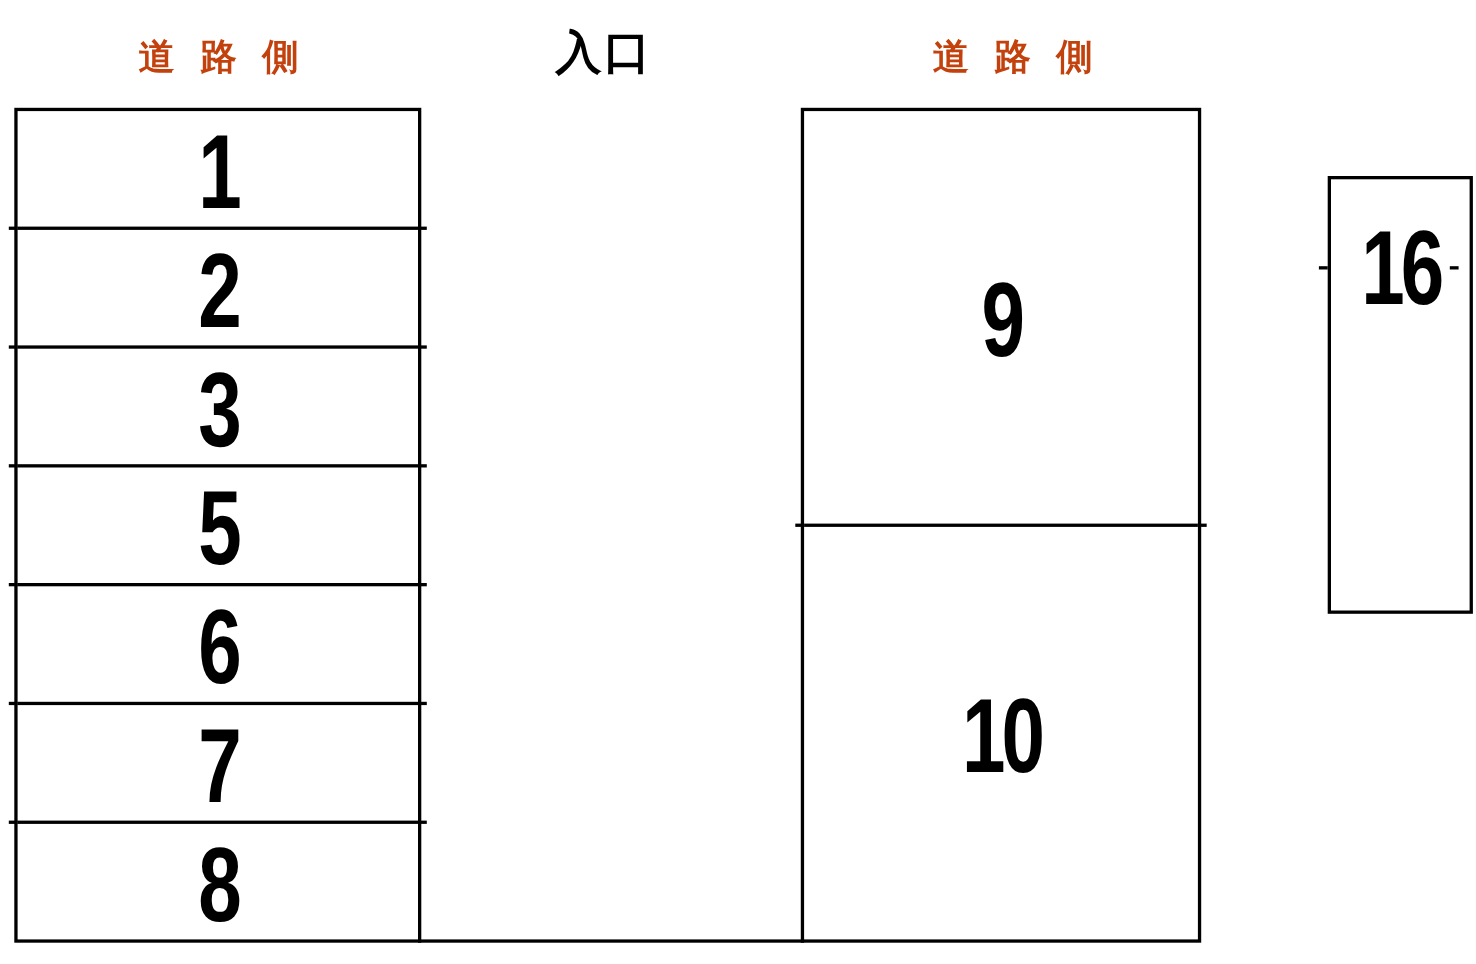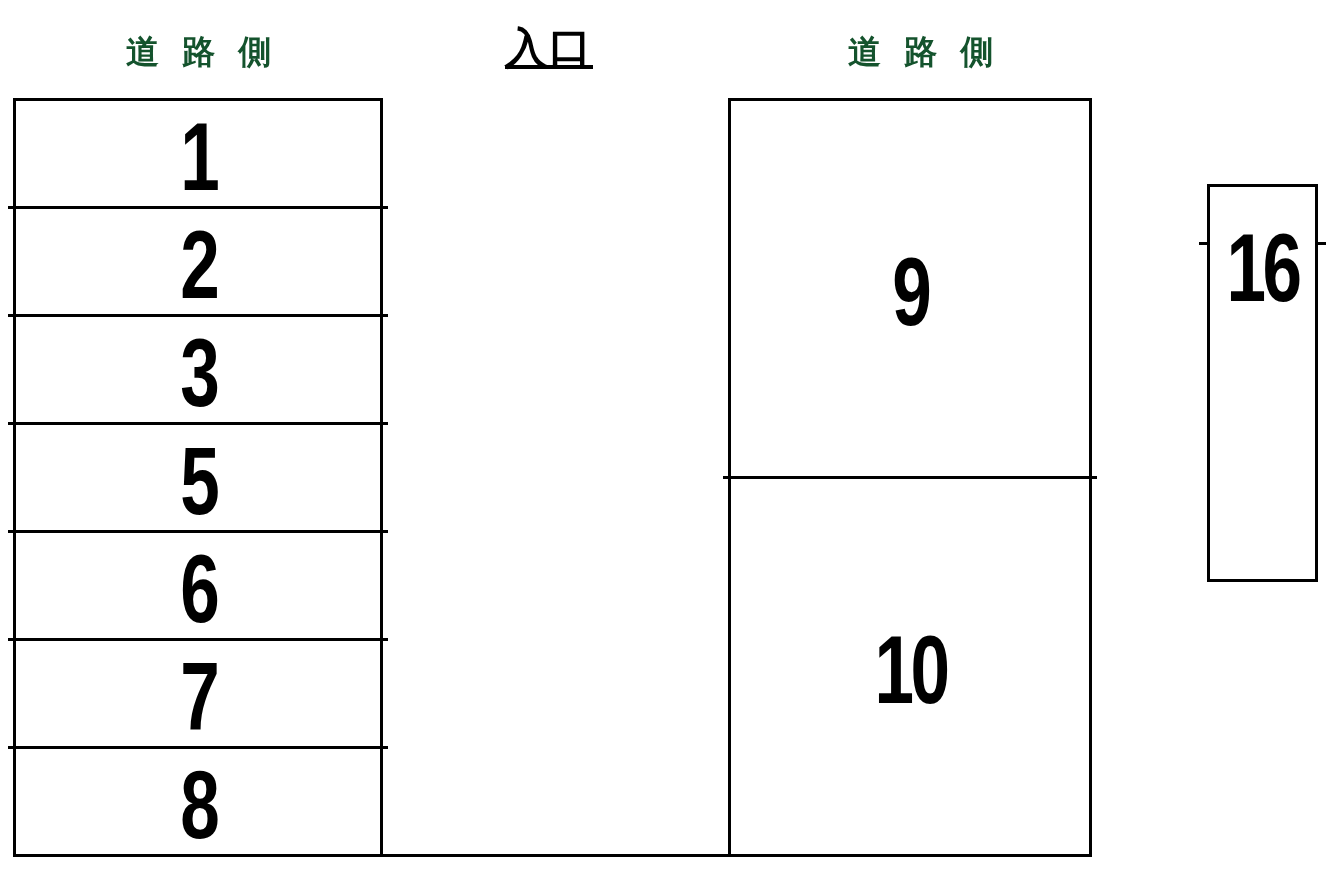--- a/index.html
+++ b/index.html
@@ -13,40 +13,39 @@
     background: #ffffff;
     overflow: hidden;
   }
 
   
   .road-label {
     position: absolute;
     top: 33px;
     font-size: 33px;
     font-weight: 700;
-    color: #14532d;
+    color: #c2410c;
     letter-spacing: 4px;
     word-spacing: 6px;
     line-height: 38px;
     white-space: nowrap;
   }
   .road-label.left  { left: 126px; }
   .road-label.right { left: 848px; }
 
   .entrance-label {
     position: absolute;
     top: 24px;
     left: 505px;
     font-size: 42px;
     font-weight: 700;
     color: #000000;
     letter-spacing: 2px;
     line-height: 48px;
     white-space: nowrap;
-    text-decoration: underline;
   }
 
   
   .col {
     position: absolute;
     top: 98px;
     height: 759px;
     border: 3px solid #000000;
     background: #ffffff;
     display: flex;
@@ -80,22 +79,22 @@
     line-height: 96px;
     color: #000000;
     letter-spacing: -5px;
     transform: scaleX(0.74) translateY(3px);
   }
 
   
   .side-box {
     position: absolute;
     left: 1207px;
-    top: 184px;
-    width: 111px;
+    top: 160px;
+    width: 132px;
     height: 398px;
     border: 3px solid #000000;
     background: #ffffff;
     display: flex;
     justify-content: center;
     align-items: flex-start;
   }
   .side-box .space-number { margin-top: 30px; }
 
   .tick {

